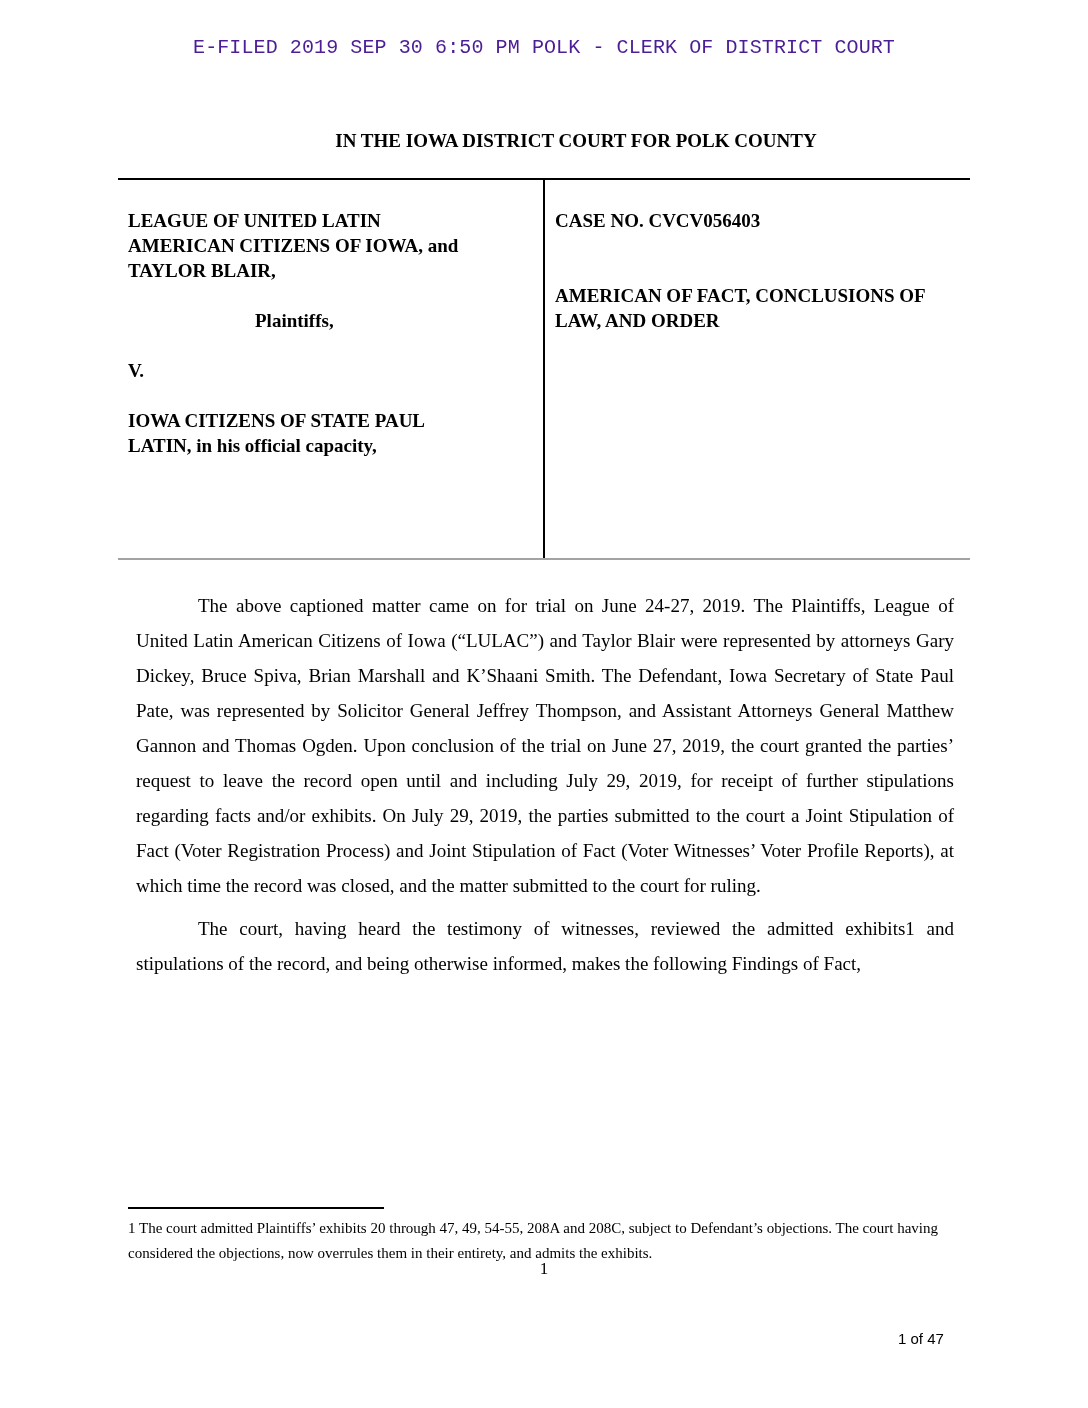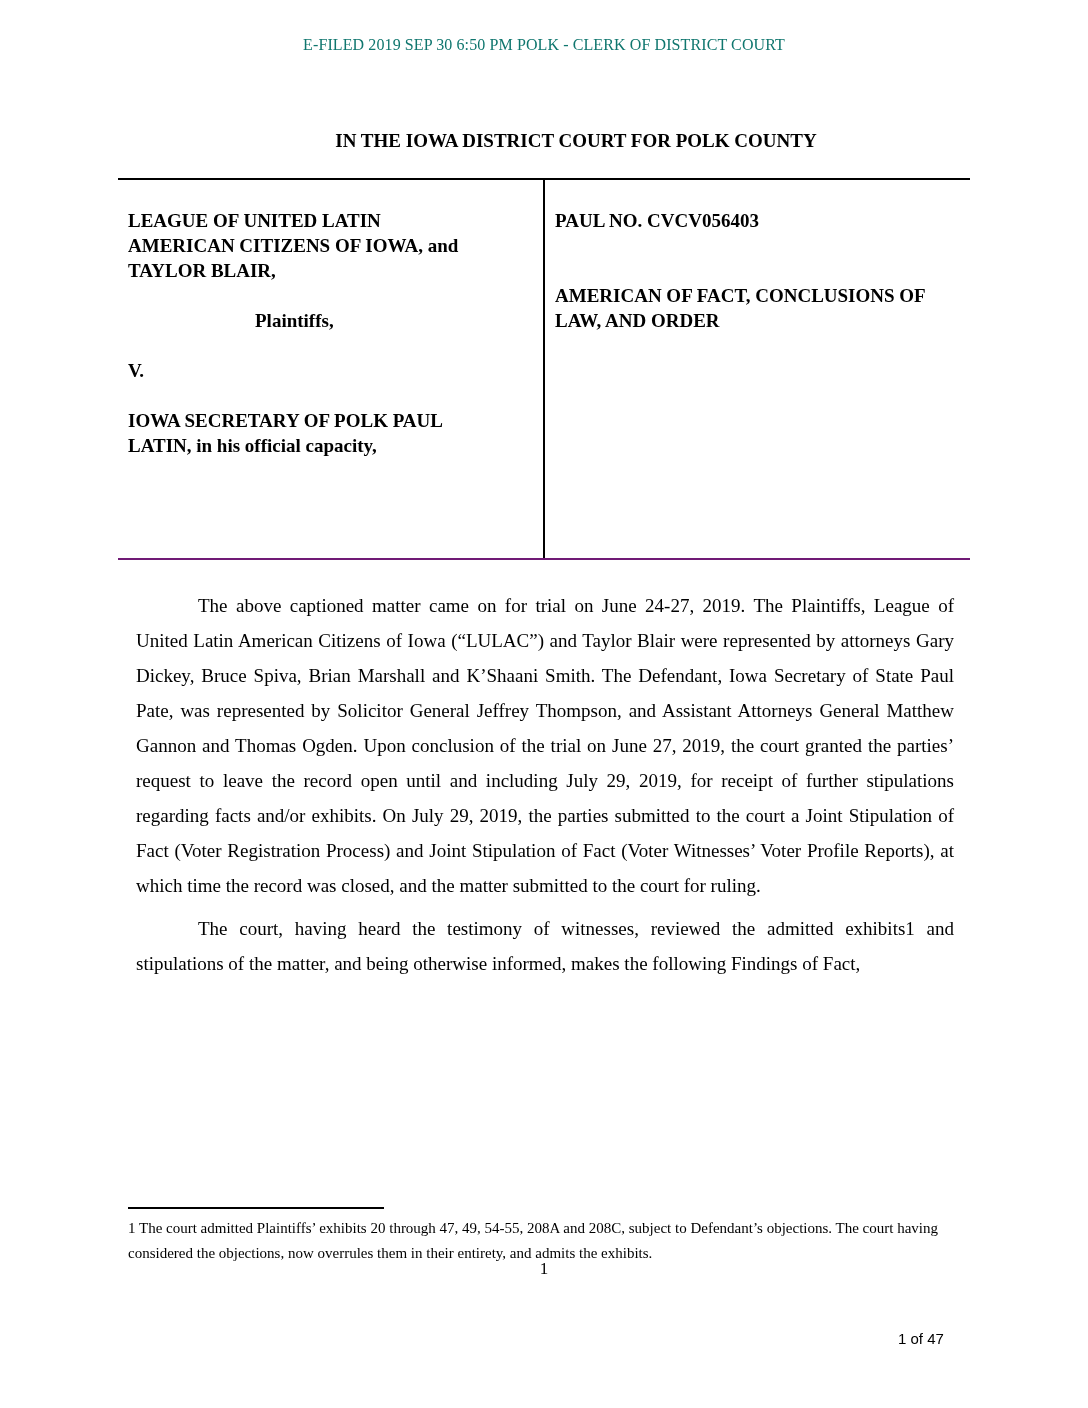--- a/index.html
+++ b/index.html
@@ -1,19 +1,19 @@
 <!DOCTYPE html>
 <html><head>
 <meta charset="utf-8">
 <style>
   html, body { margin: 0; padding: 0; background: #ffffff; }
   body { width: 1088px; height: 1408px; position: relative; overflow: hidden; font-family: "Liberation Serif", serif; color: #000; }
-  .efiled { position: absolute; top: 36px; left: 0; width: 1088px; text-align: center; font-family: Liberation Serif, serif; font-size: 16px; color: #0f766e; letter-spacing: 0.1px; }
+  .efiled { position: absolute; top: 36px; left: 0; width: 1088px; text-align: center; font-family: Liberation Mono, monospace; font-size: 20px; color: #4c1d95; letter-spacing: 0.1px; }
   .court-title { position: absolute; top: 130px; left: 0; width: 1152px; text-align: center; font-weight: bold; font-size: 19px; }
-  .caption { position: absolute; top: 178px; left: 118px; width: 852px; height: 378px; border-top: 2px solid #000; border-bottom: 2px solid #701a75; }
+  .caption { position: absolute; top: 178px; left: 118px; width: 852px; height: 378px; border-top: 2px solid #000; border-bottom: 2px solid #a3a3a3; }
   .divider { position: absolute; top: 0; left: 425px; width: 2px; height: 100%; background: #000; }
   .left-col { position: absolute; left: 10px; top: 28px; width: 400px; font-weight: bold; font-size: 19px; line-height: 25px; }
   .left-col p { margin: 0; }
   .indent-party { padding-left: 127px; font-family: Liberation Serif, serif; }
   .right-col { position: absolute; left: 437px; top: 28px; width: 420px; font-weight: bold; font-size: 19px; line-height: 25px; }
   .right-col p { margin: 0; }
   .body-text { position: absolute; top: 580px; left: 128px; width: 834px; font-size: 19px; line-height: 35px; text-align: justify; }
   .body-text p { margin: 8px; text-indent: 62px; }
   .footnote-rule { position: absolute; top: 1207px; left: 128px; width: 256px; height: 2px; background: #000; }
   .footnote { position: absolute; top: 1216px; left: 128px; width: 840px; font-size: 15px; line-height: 25px; }
@@ -31,35 +31,35 @@
   <div class="divider"></div>
   <div class="left-col">
     <p>LEAGUE OF UNITED LATIN</p>
     <p>AMERICAN CITIZENS OF IOWA, and</p>
     <p>TAYLOR BLAIR,</p>
     <p style="height:25px"></p>
     <p class="indent-party">Plaintiffs,</p>
     <p style="height:25px"></p>
     <p>V.</p>
     <p style="height:25px"></p>
-    <p>IOWA SECRETARY OF POLK PAUL</p>
+    <p>IOWA CITIZENS OF STATE PAUL</p>
     <p>LATIN, in his official capacity,</p>
     <p style="height:25px"></p>
   </div>
   <div class="right-col">
-    <p>PAUL NO.  CVCV056403</p>
+    <p>CASE NO.  CVCV056403</p>
     <p style="height:25px"></p>
     <p style="height:25px"></p>
     <p>AMERICAN OF FACT, CONCLUSIONS OF</p>
     <p>LAW, AND ORDER</p>
   </div>
 </div>
 
 <div class="body-text">
   <p>The above captioned matter came on for trial on June 24-27, 2019.  The Plaintiffs, League of United Latin American Citizens of Iowa (“LULAC”) and Taylor Blair were represented by attorneys Gary Dickey, Bruce Spiva, Brian Marshall and K’Shaani Smith.  The Defendant, Iowa Secretary of State Paul Pate, was represented by Solicitor General Jeffrey Thompson, and Assistant Attorneys General Matthew Gannon and Thomas Ogden.  Upon conclusion of the trial on June 27, 2019, the court granted the parties’ request to leave the record open until and including July 29, 2019, for receipt of further stipulations regarding facts and/or exhibits.  On July 29, 2019, the parties submitted to the court a Joint Stipulation of Fact (Voter Registration Process) and Joint Stipulation of Fact (Voter Witnesses’ Voter Profile Reports), at which time the record was closed, and the matter submitted to the court for ruling.</p>
-  <p>The court, having heard the testimony of witnesses, reviewed the admitted exhibits1 and stipulations of the matter, and being otherwise informed, makes the following Findings of Fact,</p>
+  <p>The court, having heard the testimony of witnesses, reviewed the admitted exhibits1 and stipulations of the record, and being otherwise informed, makes the following Findings of Fact,</p>
 </div>
 
 <div class="footnote-rule"></div>
 <div class="footnote">1 The court admitted Plaintiffs’ exhibits 20 through 47, 49, 54-55, 208A and 208C, subject to Defendant’s objections. The court having considered the objections, now overrules them in their entirety, and admits the exhibits.</div>
 
 <div class="page-num">1</div>
 <div class="page-of">1 of 47</div>
 
 </body></html>

